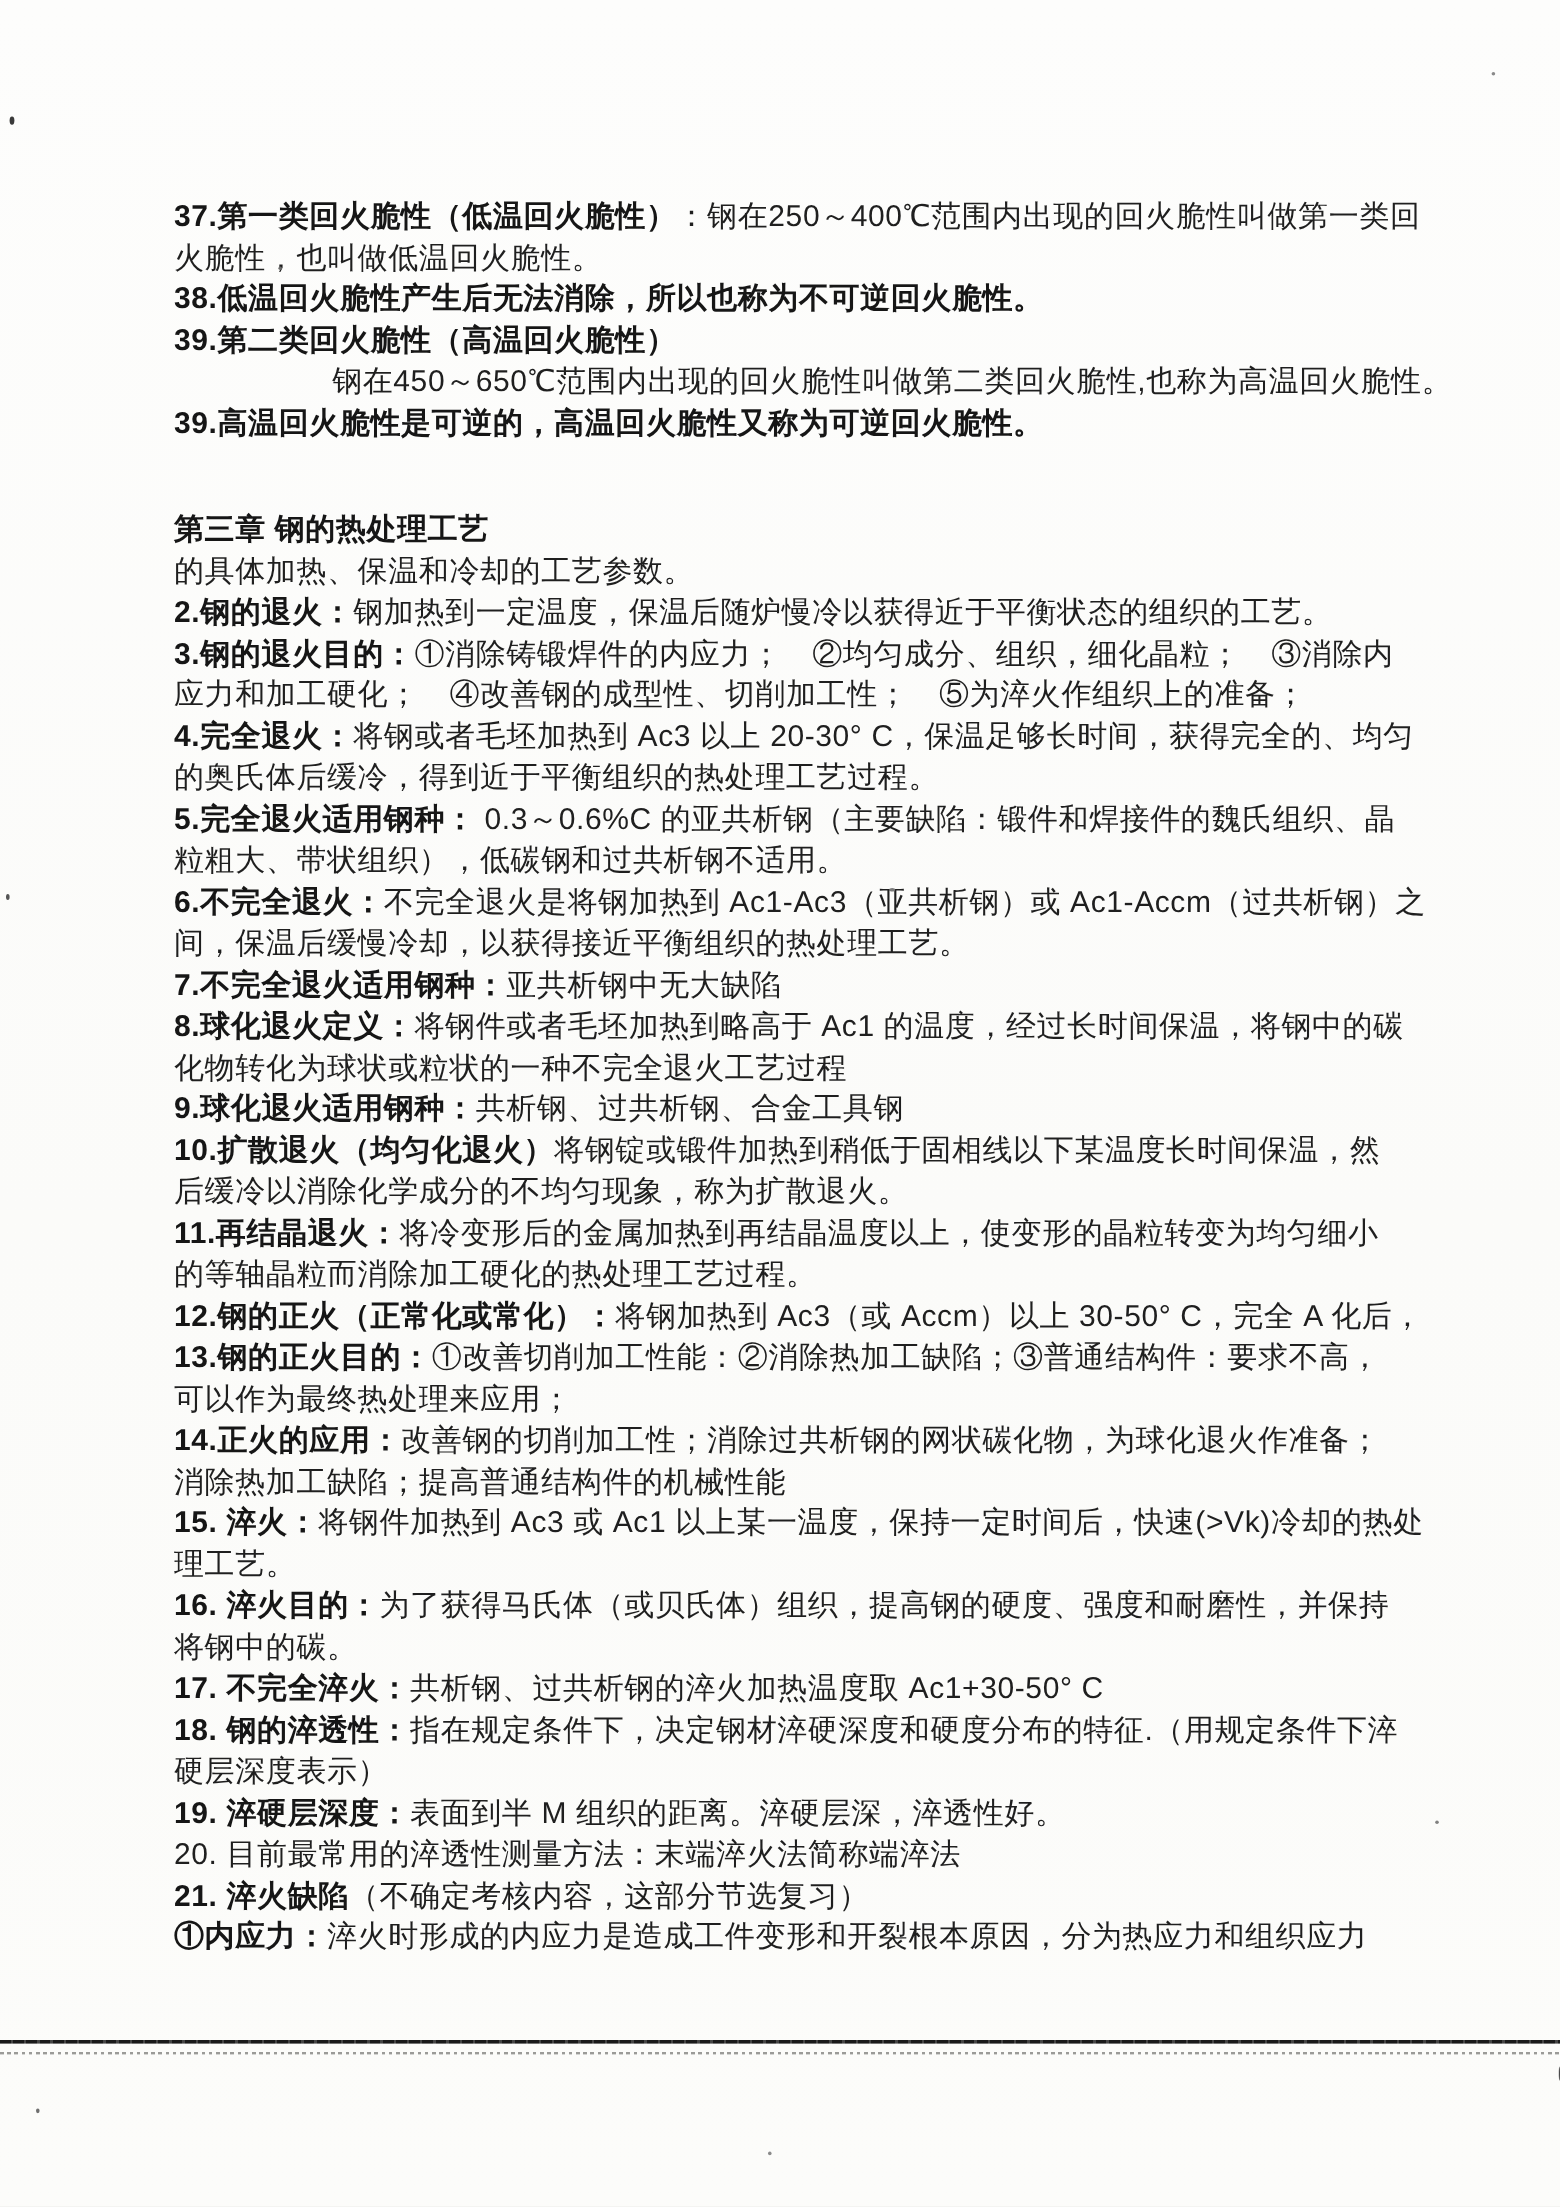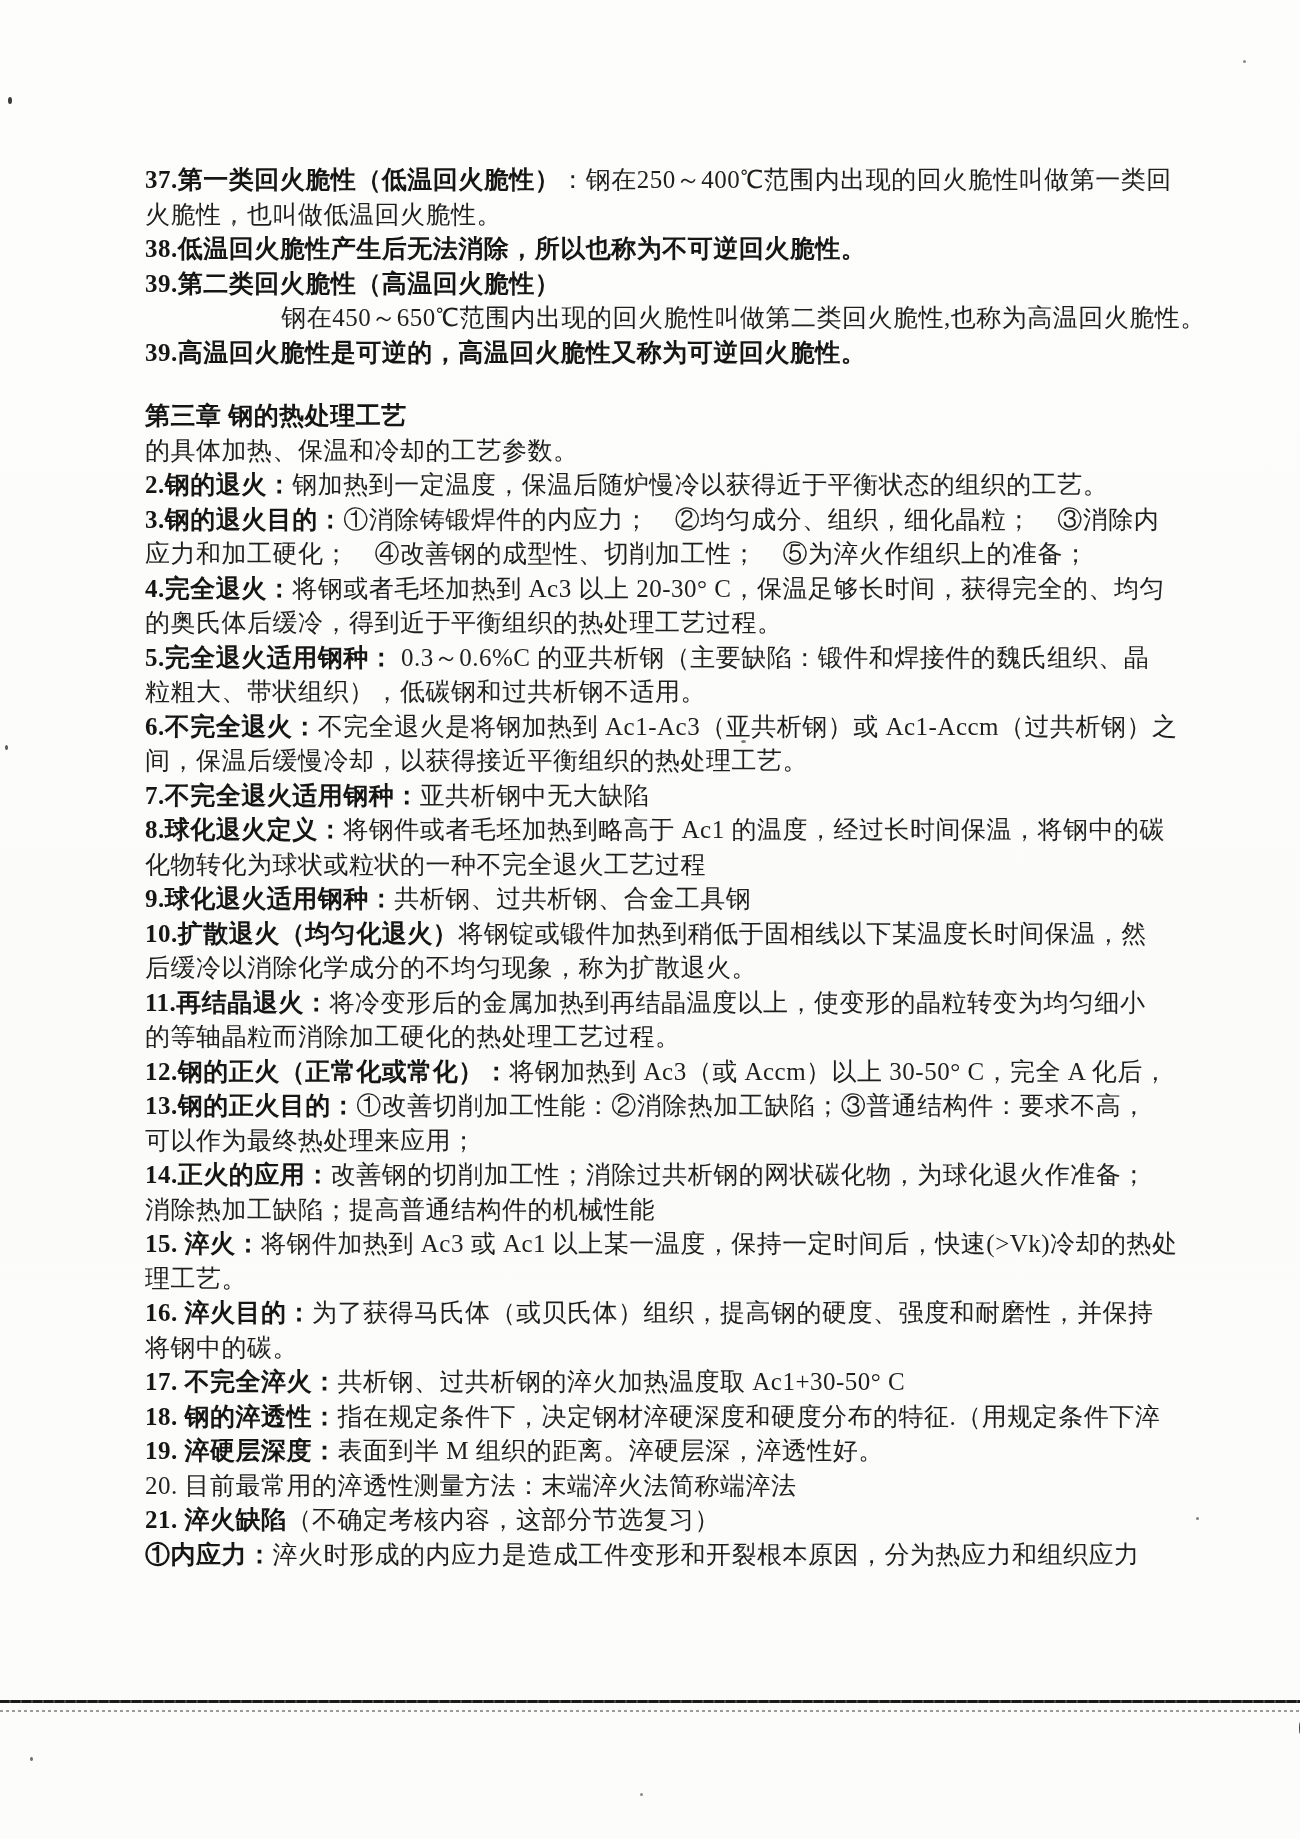--- a/index.html
+++ b/index.html
@@ -1,21 +1,21 @@
 <!DOCTYPE html>
 <html><head>
 <meta charset="utf-8">
 <style>
   html,body{margin:0;padding:0;background:#e8e8e6;}
   .page{
     position:relative;
     width:1300px;height:1839px;
     margin:0 auto;
     background:linear-gradient(180deg,#fdfdfc 0%,#fbfbf9 55%,#fcfcfa 100%);
-    font-family:Liberation Serif, serif;
+    font-family:Liberation Sans, sans-serif;
     color:#1f1f1f;
     overflow:hidden;
   }
   .textcol{position:absolute;left:145px;top:163px;width:1110px;}
   .block{margin:0;}
   .line{
     height:34.5px;line-height:34.5px;
     font-size:25px;letter-spacing:0.5px;
     white-space:nowrap;
   }
@@ -37,21 +37,21 @@
 <div class="page">
   <div class="textcol">
       <div class="block">
         <div class="line"><span class="seg b">37.第一类回火脆性（低温回火脆性）</span><span class="seg">：钢在250～400℃范围内出现的回火脆性叫做第一类回</span></div>
         <div class="line"><span class="seg">火脆性，也叫做低温回火脆性。</span></div>
         <div class="line"><span class="seg b">38.低温回火脆性产生后无法消除，所以也称为不可逆回火脆性。</span></div>
         <div class="line"><span class="seg b">39.第二类回火脆性（高温回火脆性）</span></div>
         <div class="line" style="padding-left: 87px; text-align: center;"><span class="seg">钢在450～650℃范围内出现的回火脆性叫做第二类回火脆性,也称为高温回火脆性。</span></div>
         <div class="line"><span class="seg b">39.高温回火脆性是可逆的，高温回火脆性又称为可逆回火脆性。</span></div>
       </div>
-      <div class="block" style="margin-top: 29px;">
+      <div class="block" style="margin-top: 54px;">
         <div class="line"><span class="seg b">第三章  钢的热处理工艺</span></div>
         <div class="line"><span class="seg">的具体加热、保温和冷却的工艺参数。</span></div>
         <div class="line"><span class="seg b">2.钢的退火：</span><span class="seg">钢加热到一定温度，保温后随炉慢冷以获得近于平衡状态的组织的工艺。</span></div>
         <div class="line"><span class="seg b">3.钢的退火目的：</span><span class="seg">①消除铸锻焊件的内应力；　②均匀成分、组织，细化晶粒；　③消除内</span></div>
         <div class="line"><span class="seg">应力和加工硬化；　④改善钢的成型性、切削加工性；　⑤为淬火作组织上的准备；</span></div>
         <div class="line"><span class="seg b">4.完全退火：</span><span class="seg">将钢或者毛坯加热到 Ac3 以上 20-30° C，保温足够长时间，获得完全的、均匀</span></div>
         <div class="line"><span class="seg">的奥氏体后缓冷，得到近于平衡组织的热处理工艺过程。</span></div>
         <div class="line"><span class="seg b">5.完全退火适用钢种：</span><span class="seg"> 0.3～0.6%C 的亚共析钢（主要缺陷：锻件和焊接件的魏氏组织、晶</span></div>
         <div class="line"><span class="seg">粒粗大、带状组织），低碳钢和过共析钢不适用。</span></div>
         <div class="line"><span class="seg b">6.不完全退火：</span><span class="seg">不完全退火是将钢加热到 Ac1-Ac3（亚共析钢）或 Ac1-Accm（过共析钢）之</span></div>
@@ -68,20 +68,21 @@
         <div class="line"><span class="seg b">13.钢的正火目的：</span><span class="seg">①改善切削加工性能：②消除热加工缺陷；③普通结构件：要求不高，</span></div>
         <div class="line"><span class="seg">可以作为最终热处理来应用；</span></div>
         <div class="line"><span class="seg b">14.正火的应用：</span><span class="seg">改善钢的切削加工性；消除过共析钢的网状碳化物，为球化退火作准备；</span></div>
         <div class="line"><span class="seg">消除热加工缺陷；提高普通结构件的机械性能</span></div>
         <div class="line"><span class="seg b">15. 淬火：</span><span class="seg">将钢件加热到 Ac3 或 Ac1 以上某一温度，保持一定时间后，快速(&gt;Vk)冷却的热处</span></div>
         <div class="line"><span class="seg">理工艺。</span></div>
         <div class="line"><span class="seg b">16. 淬火目的：</span><span class="seg">为了获得马氏体（或贝氏体）组织，提高钢的硬度、强度和耐磨性，并保持</span></div>
         <div class="line"><span class="seg">将钢中的碳。</span></div>
         <div class="line"><span class="seg b">17. 不完全淬火：</span><span class="seg">共析钢、过共析钢的淬火加热温度取 Ac1+30-50° C</span></div>
         <div class="line"><span class="seg b">18. 钢的淬透性：</span><span class="seg">指在规定条件下，决定钢材淬硬深度和硬度分布的特征.（用规定条件下淬</span></div>
+        <div class="line"><span class="seg">硬层深度表示）</span></div>
         <div class="line"><span class="seg b">19. 淬硬层深度：</span><span class="seg">表面到半 M 组织的距离。淬硬层深，淬透性好。</span></div>
         <div class="line"><span class="seg">20. 目前最常用的淬透性测量方法：末端淬火法简称端淬法</span></div>
         <div class="line"><span class="seg b">21. 淬火缺陷</span><span class="seg">（不确定考核内容，这部分节选复习）</span></div>
         <div class="line"><span class="seg b">①内应力：</span><span class="seg">淬火时形成的内应力是造成工件变形和开裂根本原因，分为热应力和组织应力</span></div>
       </div>
     </div>
   <div class="rule-dark"></div>
   <div class="rule-light"></div>
 <div class="speck" style="left: 8px; top: 97px; width: 4px; height: 7px; background: rgb(58, 58, 58);"></div>
     <div class="speck" style="left: 232px; top: 222px; width: 3px; height: 3px; background: rgb(106, 106, 106);"></div>

